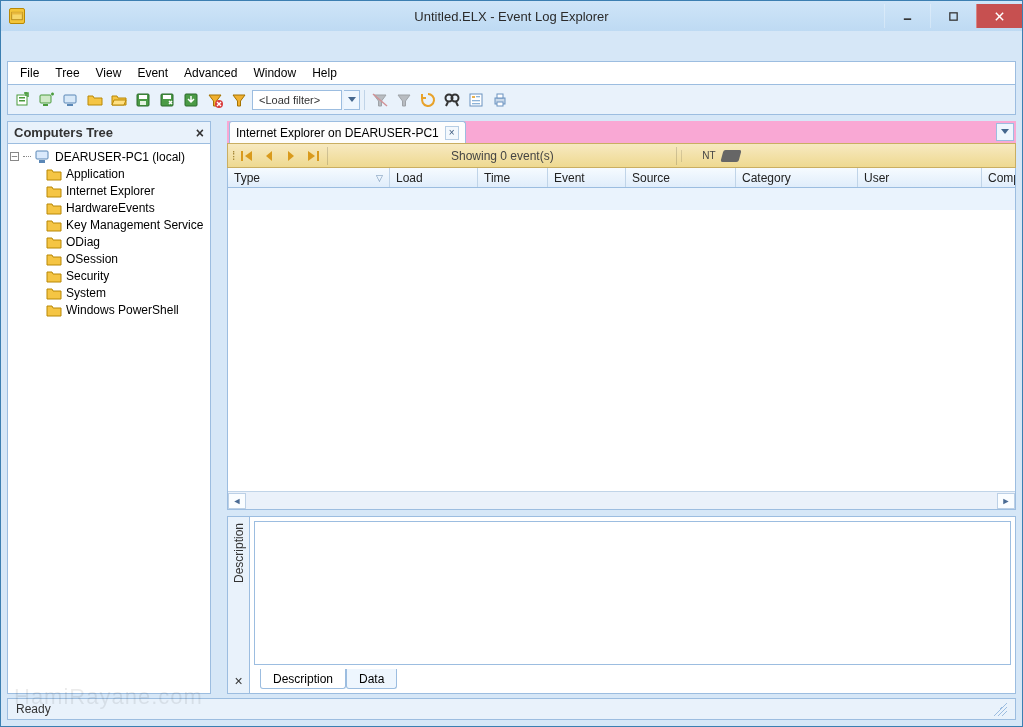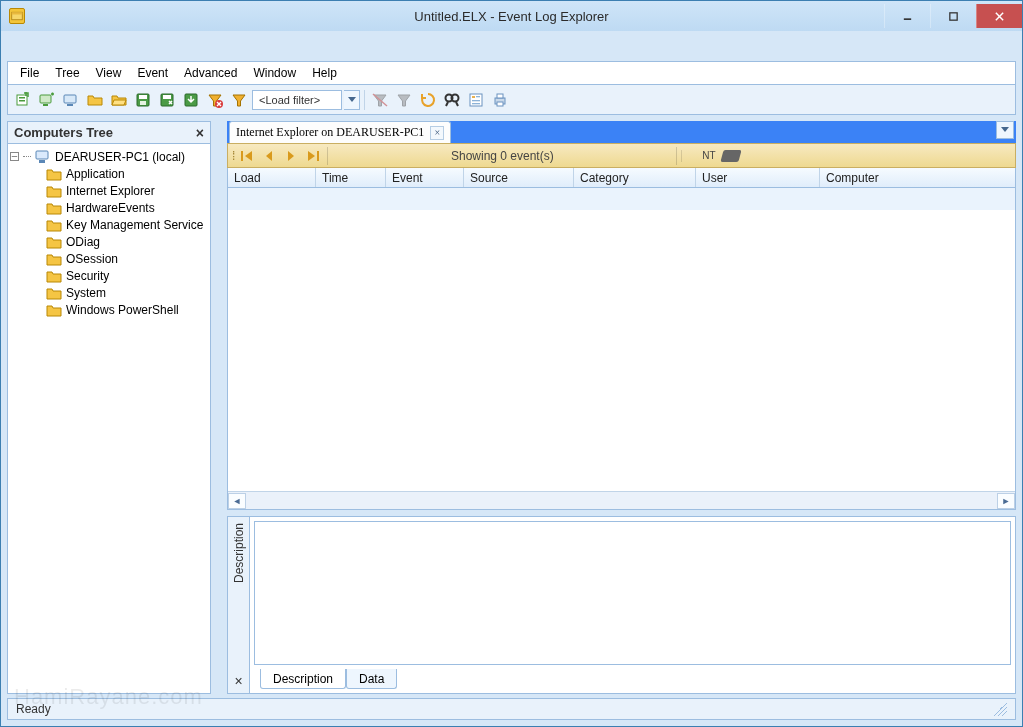--- a/index.html
+++ b/index.html
@@ -43,21 +43,21 @@
   .tree-row.root{padding-left:0;}
   .boxminus{width:9px;height:9px;border:1px solid #888;background:#fff;display:flex;align-items:center;justify-content:center;font-size:9px;line-height:1;color:#444;font-family:Consolas,monospace;}
   .node-icon{width:16px;height:14px;}
   .node-icon svg{width:16px;height:14px;}
   .tree-row.child{padding-left:36px;}
 
   
   .right-col{flex:1;display:flex;flex-direction:column;min-width:0;}
 
   
-  .doctabs{height:22px;display:flex;align-items:flex-start;background:#3b82f6;position:relative;font-family:Liberation Serif, serif;}
+  .doctabs{height:22px;display:flex;align-items:center;background:#f9a8d4;position:relative;}
   .doctab{height:22px;background:#fdfdfd;border:1px solid #9cbde0;border-bottom:none;border-top-left-radius:3px;border-top-right-radius:3px;display:flex;align-items:center;padding:0 6px;gap:6px;font-size:12px;margin-left:2px;}
   .doctab .tab-x{width:14px;height:14px;border:1px solid #b6cde4;background:#f3f8fd;display:flex;align-items:center;justify-content:center;font-size:10px;color:#3b587c;cursor:default;}
   .tabs-drop{margin-left:auto;width:18px;height:18px;display:flex;align-items:center;justify-content:center;border:1px solid #9cbde0;background:#eef6fe;margin-right:2px;}
 
   
   .navstrip{height:25px;background:linear-gradient(#f7e9c1,#eed990);border:1px solid #c9ae62;display:flex;align-items:center;padding:0 4px;gap:2px;font-size:12px;color:#444;}
   .navbtn{width:20px;height:20px;display:flex;align-items:center;justify-content:center;cursor:default;}
   .navsep{width:1px;height:18px;background:rgba(0,0,0,.15);margin:0 2px;}
   .showing{flex:0 0 auto;min-width:340px;text-align:center;}
   .nt-zone{flex:0 0 auto;width:160px;display:flex;align-items:center;gap:6px;padding-left:20px;border-left:1px solid rgba(0,0,0,.12);}
@@ -368,20 +368,24 @@
         <div class="showing">Showing 0 event(s)</div>
         <div class="navsep"></div>
         <div class="nt-zone">
           <span class="nt-label">NT</span>
           <span class="nt-chip"></span>
         </div>
       </div>
 
       <div class="grid">
         <div class="grid-header">
+          <div class="gh" style="width:162px">
+              <span>Type</span>
+              <span class="sort">▽</span>
+            </div>
           <div class="gh" style="width:88px">
               <span>Load</span>
             </div>
           <div class="gh" style="width:70px">
               <span>Time</span>
             </div>
           <div class="gh" style="width:78px">
               <span>Event</span>
             </div>
           <div class="gh" style="width:110px">

